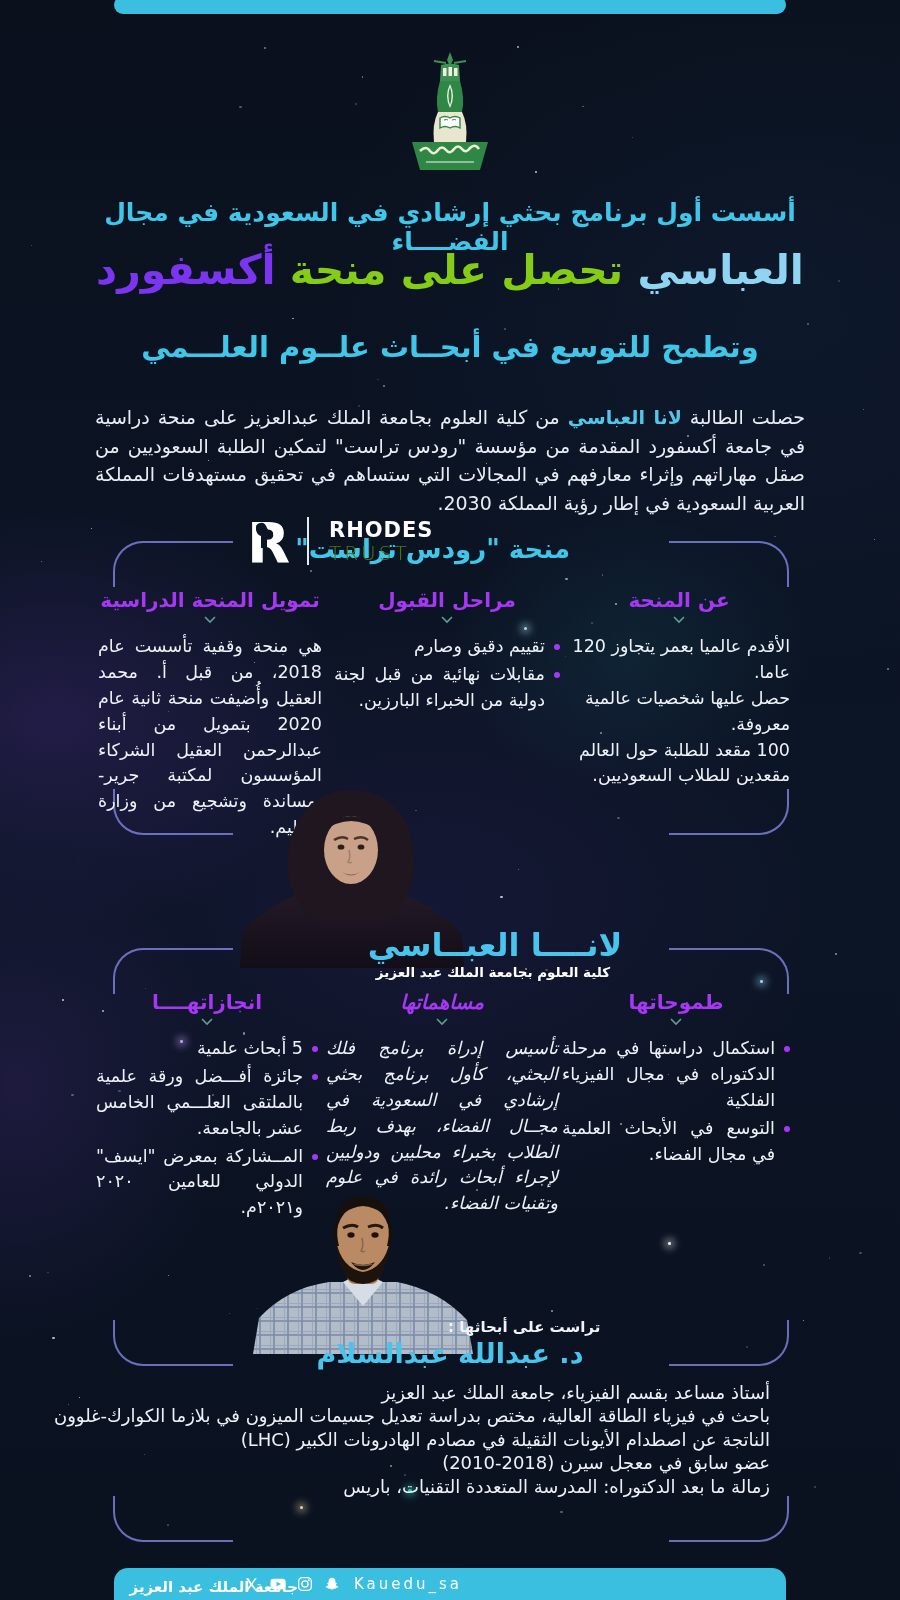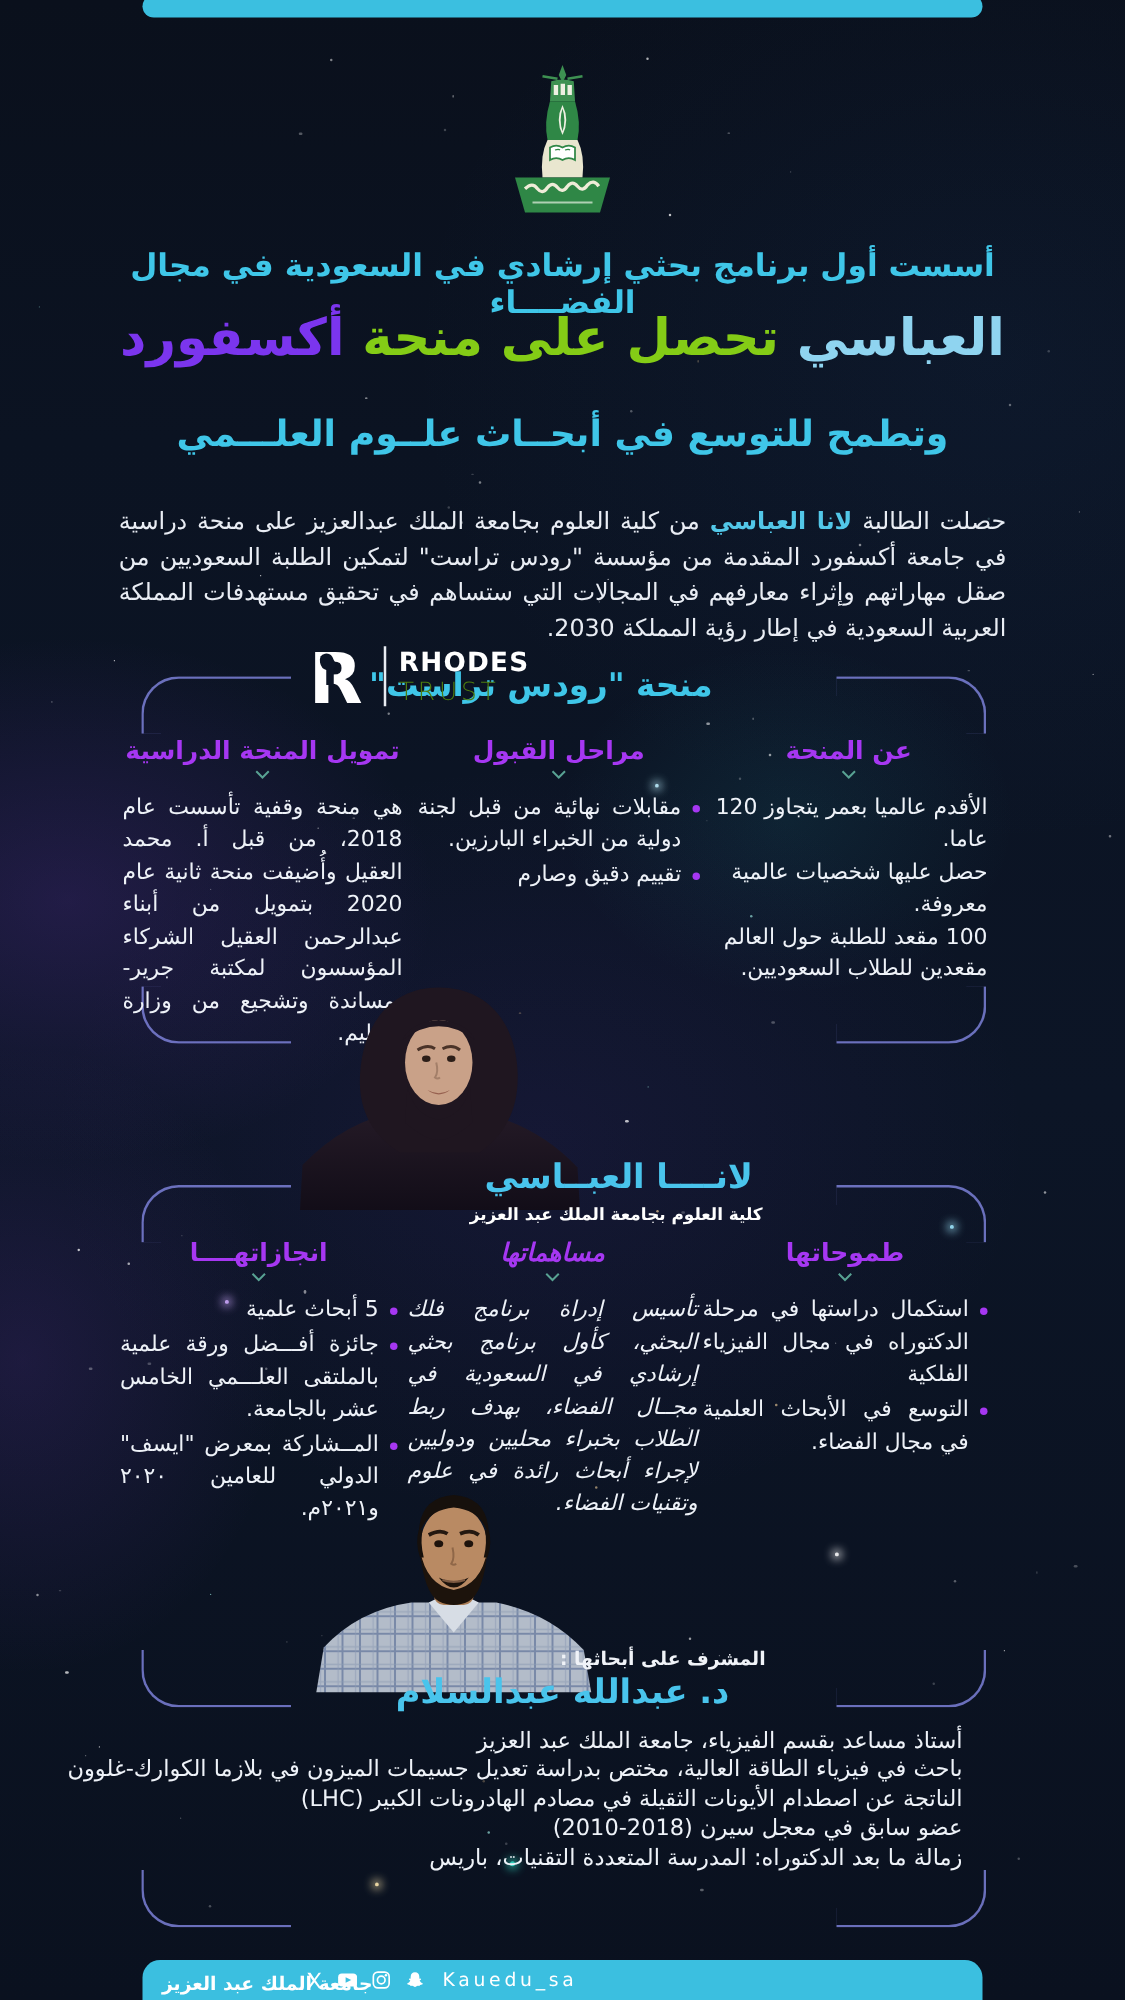--- a/index.html
+++ b/index.html
@@ -57,21 +57,21 @@
   .c-tr{border-top-width:2px;border-right-width:2px;border-top-right-radius:30px;}
   .c-bl{border-bottom-width:2px;border-left-width:2px;border-bottom-left-radius:30px;}
   .c-br{border-bottom-width:2px;border-right-width:2px;border-bottom-right-radius:30px;}
 
   
   .rhodes-title{position:absolute; top:534px; right:330px; width:260px; text-align:center;
     color:#3fc6e8; font-size:26px; font-weight:700; white-space:nowrap;}
   .rhodes-logo{position:absolute; left:245px; top:508px; width:165px; height:66px;
     display:flex; align-items:center; gap:8px; direction:ltr;}
   .rhodes-mark{position:relative; width:54px; height:58px; flex:0 0 auto;}
-  .rhodes-text{display:flex; flex-direction:column; line-height:1; border-left:2px solid #e8ecf2; padding-left:10px; height:48px; justify-content:center;}
+  .rhodes-text{display:flex; flex-direction:column; line-height:1; border-left:2px solid #e8ecf2; padding-left:20px; height:48px; justify-content:center;}
   .rhodes-text .rt1{color:#fff; font-size:21px; font-weight:700; letter-spacing:1px;}
   .rhodes-text .rt2{color:#4d7c0f; font-size:20px; font-weight:300; letter-spacing:3px; margin-top:2px;}
 
   
   .col{position:absolute; text-align:center;}
   .col-h{color:#a637f2; font-size:20px; font-weight:700; margin-bottom:2px;}
   .caret{display:block; margin:4px auto 10px auto;}
   .col-body{font-size:17.5px; line-height:1.48; text-align:justify; color:#eef2f8;}
   .col ul{list-style:none; margin:0; padding:0; text-align:right;}
   .col ul li{position:relative; padding-right:15px; margin-bottom:2px; text-align:justify;}
@@ -83,21 +83,21 @@
   .r1-right{top:588px; right:110px; width:222px;}
   .r1-mid  {top:588px; right:340px; width:226px;}
   .r1-left {top:588px; right:578px; width:224px;}
   .r2-right{top:990px; right:110px; width:228px;}
   .r2-mid  {top:990px; right:342px; width:232px;font-style:italic;}
   .r2-left {top:990px; right:582px; width:222px;}
 
   
   .lana-photo{position:absolute; left:222px; top:780px; width:258px; height:188px;}
   .lana-name{position:absolute; top:926px; right:260px; width:290px; text-align:center;
-    color:#49c4ec; font-size:27px; font-weight:700; white-space:nowrap;}
+    color:#49c4ec; font-size:32px; font-weight:700; white-space:nowrap;}
   .lana-affil{position:absolute; top:964px; right:262px; width:290px; text-align:center;
     color:#fff; font-size:13.5px; font-weight:700;}
 
   .sup-photo{position:absolute; left:225px; top:1188px; width:276px; height:166px;}
   .sup-label{position:absolute; top:1318px; right:232px; width:220px; text-align:left;
     color:#f0f3f8; font-size:15px; font-weight:700; white-space:nowrap; direction:rtl;}
   .sup-name{position:absolute; top:1338px; right:300px; width:300px; text-align:center;
     color:#49c4ec; font-size:27px; font-weight:700; white-space:nowrap;}
   .sup-bio{position:absolute; top:1381px; right:130px; width:660px;
     font-size:18px; line-height:1.3; text-align:right; color:#eef2f8;}
@@ -275,22 +275,22 @@
       <div class="plainline">100 مقعد للطلبة حول العالم مقعدين للطلاب السعوديين.</div>
     </div>
   </div>
 
   <div class="col r1-mid">
     <div class="col-h">مراحل القبول</div>
     <svg class="caret" width="12" height="8">
         <polyline points="1,1 6,6 11,1" fill="none" stroke="#58a293" stroke-width="1.6"></polyline>
       </svg>
     <ul class="col-body">
+      <li>تقييم دقيق وصارم</li>
       <li>مقابلات نهائية من قبل لجنة دولية من الخبراء البارزين.</li>
-      <li>تقييم دقيق وصارم</li>
     </ul>
   </div>
 
   <div class="col r1-left">
     <div class="col-h">تمويل المنحة الدراسية</div>
     <svg class="caret" width="12" height="8">
         <polyline points="1,1 6,6 11,1" fill="none" stroke="#58a293" stroke-width="1.6"></polyline>
       </svg>
     <div class="col-body">هي منحة وقفية تأسست عام 2018، من قبل أ. محمد العقيل وأُضيفت منحة ثانية عام 2020 بتمويل من أبناء عبدالرحمن العقيل الشركاء المؤسسون لمكتبة جرير- بمساندة وتشجيع من وزارة التعليم.</div>
   </div>
@@ -369,21 +369,21 @@
     <path d="M110,36 q-3,10 1,22 l3,0 q-3,-12 -1,-22 Z M166,36 q3,10 -1,22 l-3,0 q3,-12 1,-22 Z" fill="#16100c"></path>
     <path d="M111,52 Q114,86 126,93 Q138,99 150,93 Q162,86 165,52 Q160,80 138,84 Q116,80 111,52 Z" fill="#1c130c"></path>
     <path d="M126,74 q12,6 24,0 q-6,8 -12,8 q-6,0 -12,-8 Z" fill="#1c130c"></path>
     <path d="M129,76 q9,3 18,0" stroke="#7d5a42" stroke-width="1.6" fill="none"></path>
     <path d="M118,40 q9,-5 15,-1 M143,39 q9,-4 15,1" stroke="#241810" stroke-width="3" fill="none"></path>
     <ellipse cx="126" cy="47" rx="3.6" ry="2.8" fill="#1e130c"></ellipse>
     <ellipse cx="150" cy="47" rx="3.6" ry="2.8" fill="#1e130c"></ellipse>
     <path d="M137,50 q2,9 -1,13 q2,1.6 4,0" stroke="#8f6748" stroke-width="1.6" fill="none"></path>
   </svg>
 
-  <div class="sup-label">المشرف على أبحاثها :</div>
+  <div class="sup-label">تراست على أبحاثها :</div>
   <div class="sup-name">د. عبدالله عبدالسلام</div>
   <div class="sup-bio">
     <div class="bl">أستاذ مساعد بقسم الفيزياء، جامعة الملك عبد العزيز</div>
     <div class="bl">باحث في فيزياء الطاقة العالية، مختص بدراسة تعديل جسيمات الميزون في بلازما الكوارك-غلوون</div>
     <div class="bl">الناتجة عن اصطدام الأيونات الثقيلة في مصادم الهادرونات الكبير (LHC)</div>
     <div class="bl">عضو سابق في معجل سيرن (2018-2010)</div>
     <div class="bl">زمالة ما بعد الدكتوراه: المدرسة المتعددة التقنيات، باريس</div>
   </div>
 
   <div class="corner c-bl" style="left:113px;top:1496px;"></div>

